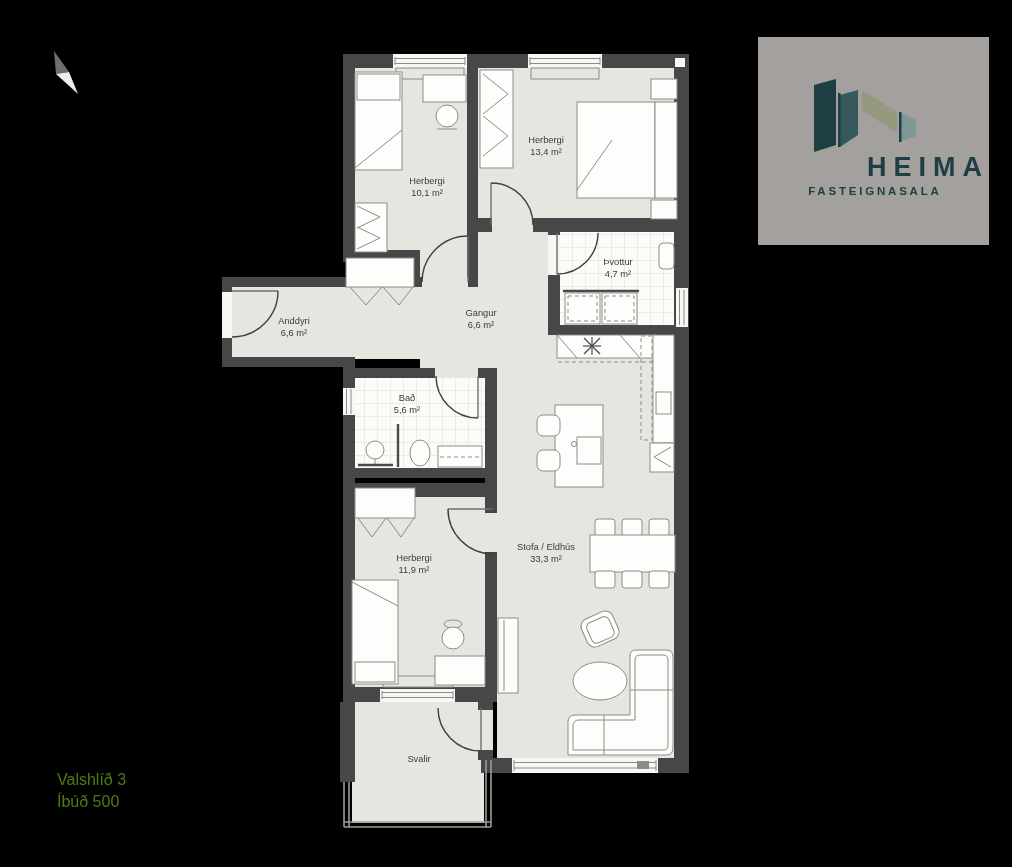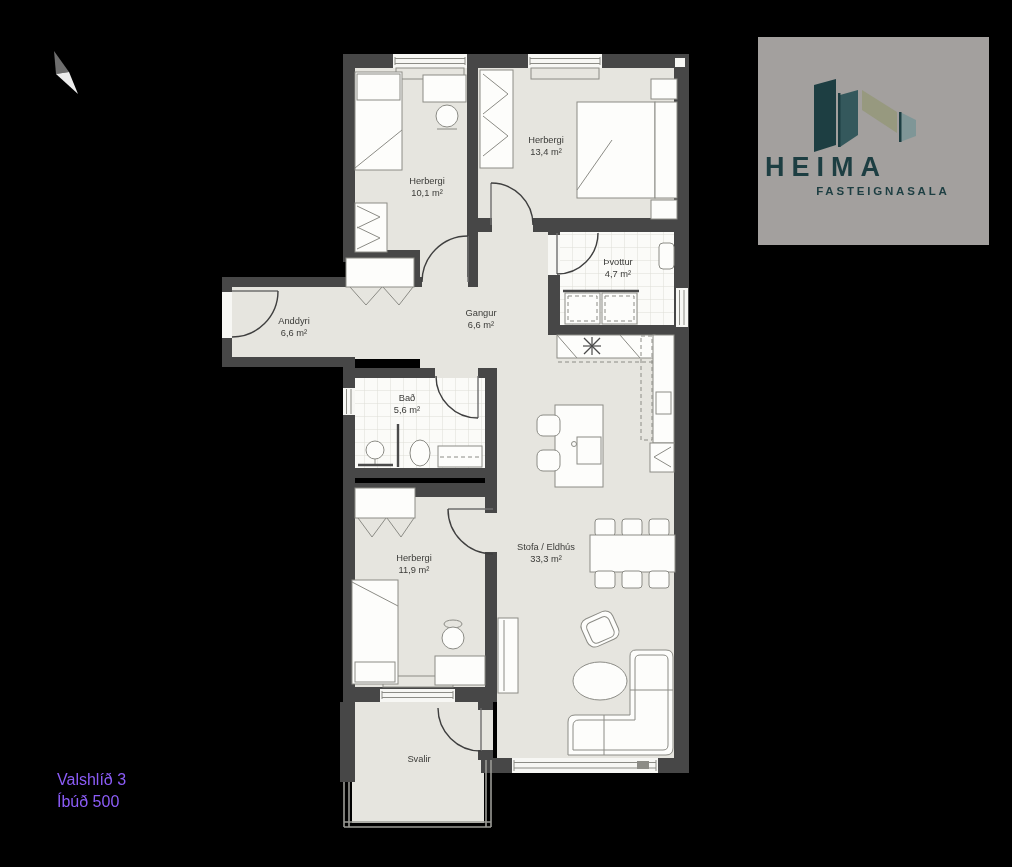--- a/index.html
+++ b/index.html
@@ -19,27 +19,27 @@
   .dash{stroke-dasharray:4 3;}
   .door{fill:none;stroke:#3f3f3f;stroke-width:1.4;}
   .leaf{stroke:#6e6e6e;stroke-width:1.4;}
   .winline{fill:none;stroke:#8c8c86;stroke-width:1;}
   .rail{fill:none;stroke:#9a9a95;stroke-width:1.6;}
   .lbl{fill:#3b3b38;font-size:9.3px;text-anchor:middle;}
 
   
   .logo-panel{position:absolute;left:758px;top:37px;width:231px;height:208px;background:#a3a09e;}
   .logo-mark{position:absolute;left:0;top:0;}
-  .logo-brand{position:absolute;left:0;top:115px;width:100%;text-align:left;
+  .logo-brand{position:absolute;left:0;top:115px;width:100%;text-align:right;
               font-size:27px;font-weight:bold;letter-spacing:7px;text-indent:7px;color:#1d3e42;}
-  .logo-tag{position:absolute;left:8px;top:148px;width:100%;text-align:center;
+  .logo-tag{position:absolute;left:0;top:148px;width:100%;text-align:center;
             font-size:11.5px;font-weight:bold;letter-spacing:2.8px;text-indent:2.8px;color:#1d3e42;}
 
   
-  .footer{position:absolute;left:57px;top:769px;color:#8b5cf6;font-size:16px;line-height:22px;}
+  .footer{position:absolute;left:57px;top:769px;color:#4d7c0f;font-size:16px;line-height:22px;}
 </style>
 </head>
 <body>
 
 <div class="stage">
 
   <svg class="plan-svg" width="1012" height="867" viewBox="0 0 1012 867">
     <defs>
       <pattern id="tiles" width="13" height="13" patternUnits="userSpaceOnUse">
         <rect width="13" height="13" fill="#fbfbf8"></rect>

